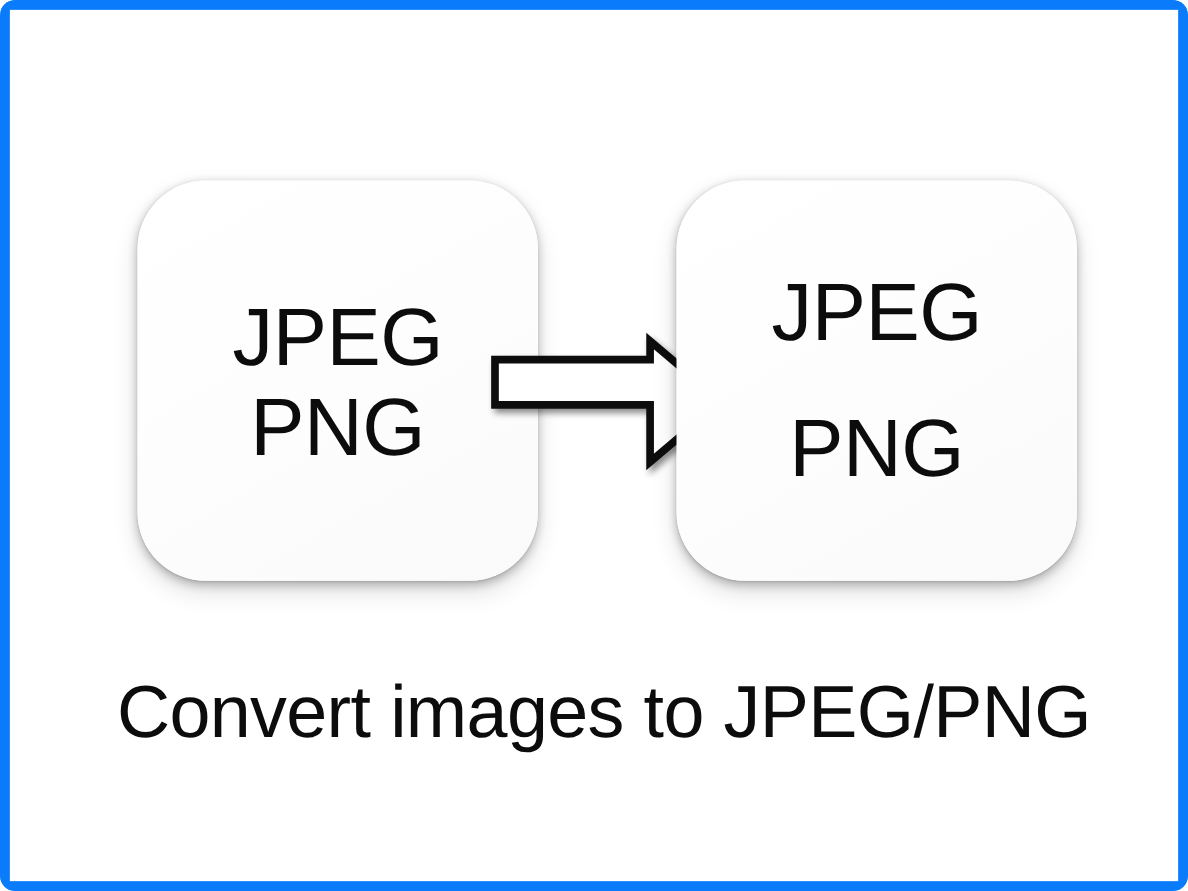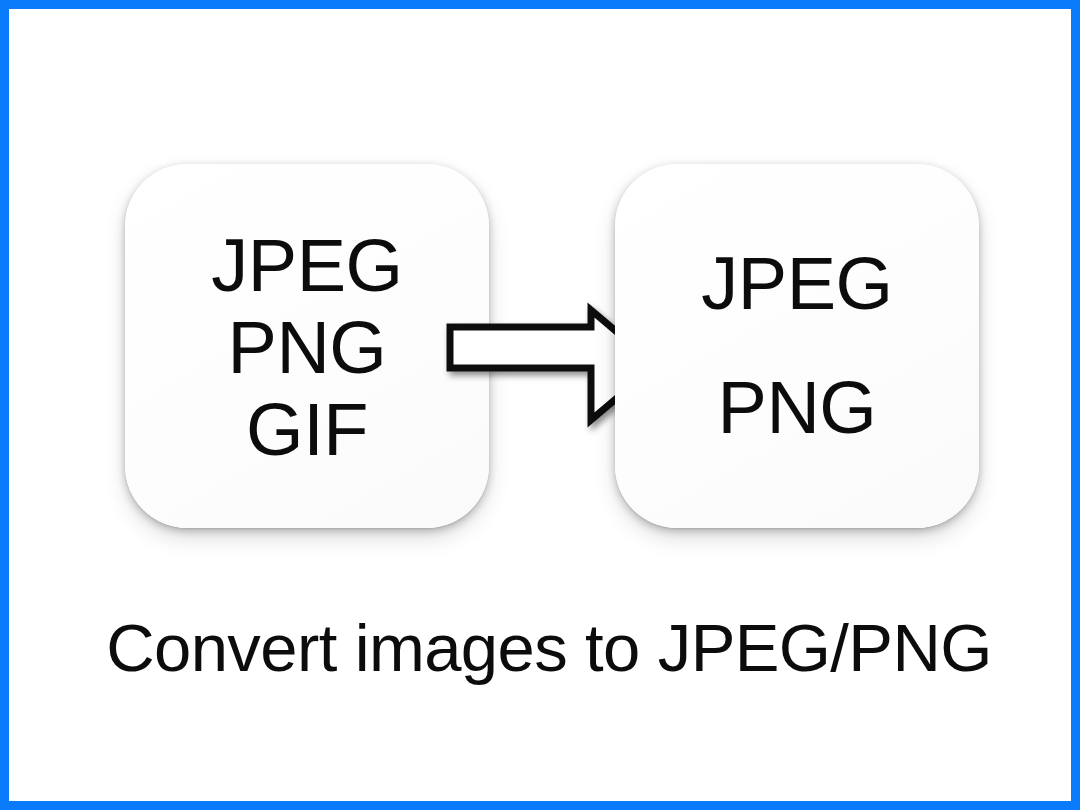--- a/index.html
+++ b/index.html
@@ -12,20 +12,21 @@
     font-family: "Liberation Sans", sans-serif;
   }
 
   #slide {
     position: relative;
     width: 1080px;
     height: 810px;
     background: #7dd3fc;
     box-sizing: border-box;
     overflow: hidden;
+    border-radius: 14px;
   }
 
   
   .frame-border {
     position: absolute;
     background: #0a7cfb;
   }
   .frame-border.top    { left: 0;  top: 0;    width: 1080px; height: 9px; }
   .frame-border.bottom { left: 0;  bottom: 0; width: 1080px; height: 9px; }
   .frame-border.left   { left: 0;  top: 0;    width: 9px;    height: 810px; }
@@ -117,21 +118,20 @@
   <div class="frame-border top"></div>
   <div class="frame-border bottom"></div>
   <div class="frame-border left"></div>
   <div class="frame-border right"></div>
 
   <div class="canvas">
 
     <div class="card" id="card-source">
       <div class="format-line">JPEG</div>
       <div class="format-line">PNG</div>
-      <div class="format-line">GIF</div>
     </div>
 
     <div id="arrow">
       <svg width="224" height="112" viewBox="0 0 224 112" xmlns="http://www.w3.org/2000/svg">
         <defs>
           <filter id="arrowShadow" x="-30%" y="-30%" width="170%" height="170%">
             <feDropShadow dx="3" dy="4" stdDeviation="3" flood-color="#000000" flood-opacity="0.45"></feDropShadow>
           </filter>
         </defs>
         <polygon points="9,18 150,18 150,1 215,56 150,111 150,59 9,59" fill="#ffffff" stroke="#111111" stroke-width="7" stroke-linejoin="miter" filter="url(#arrowShadow)"></polygon>

